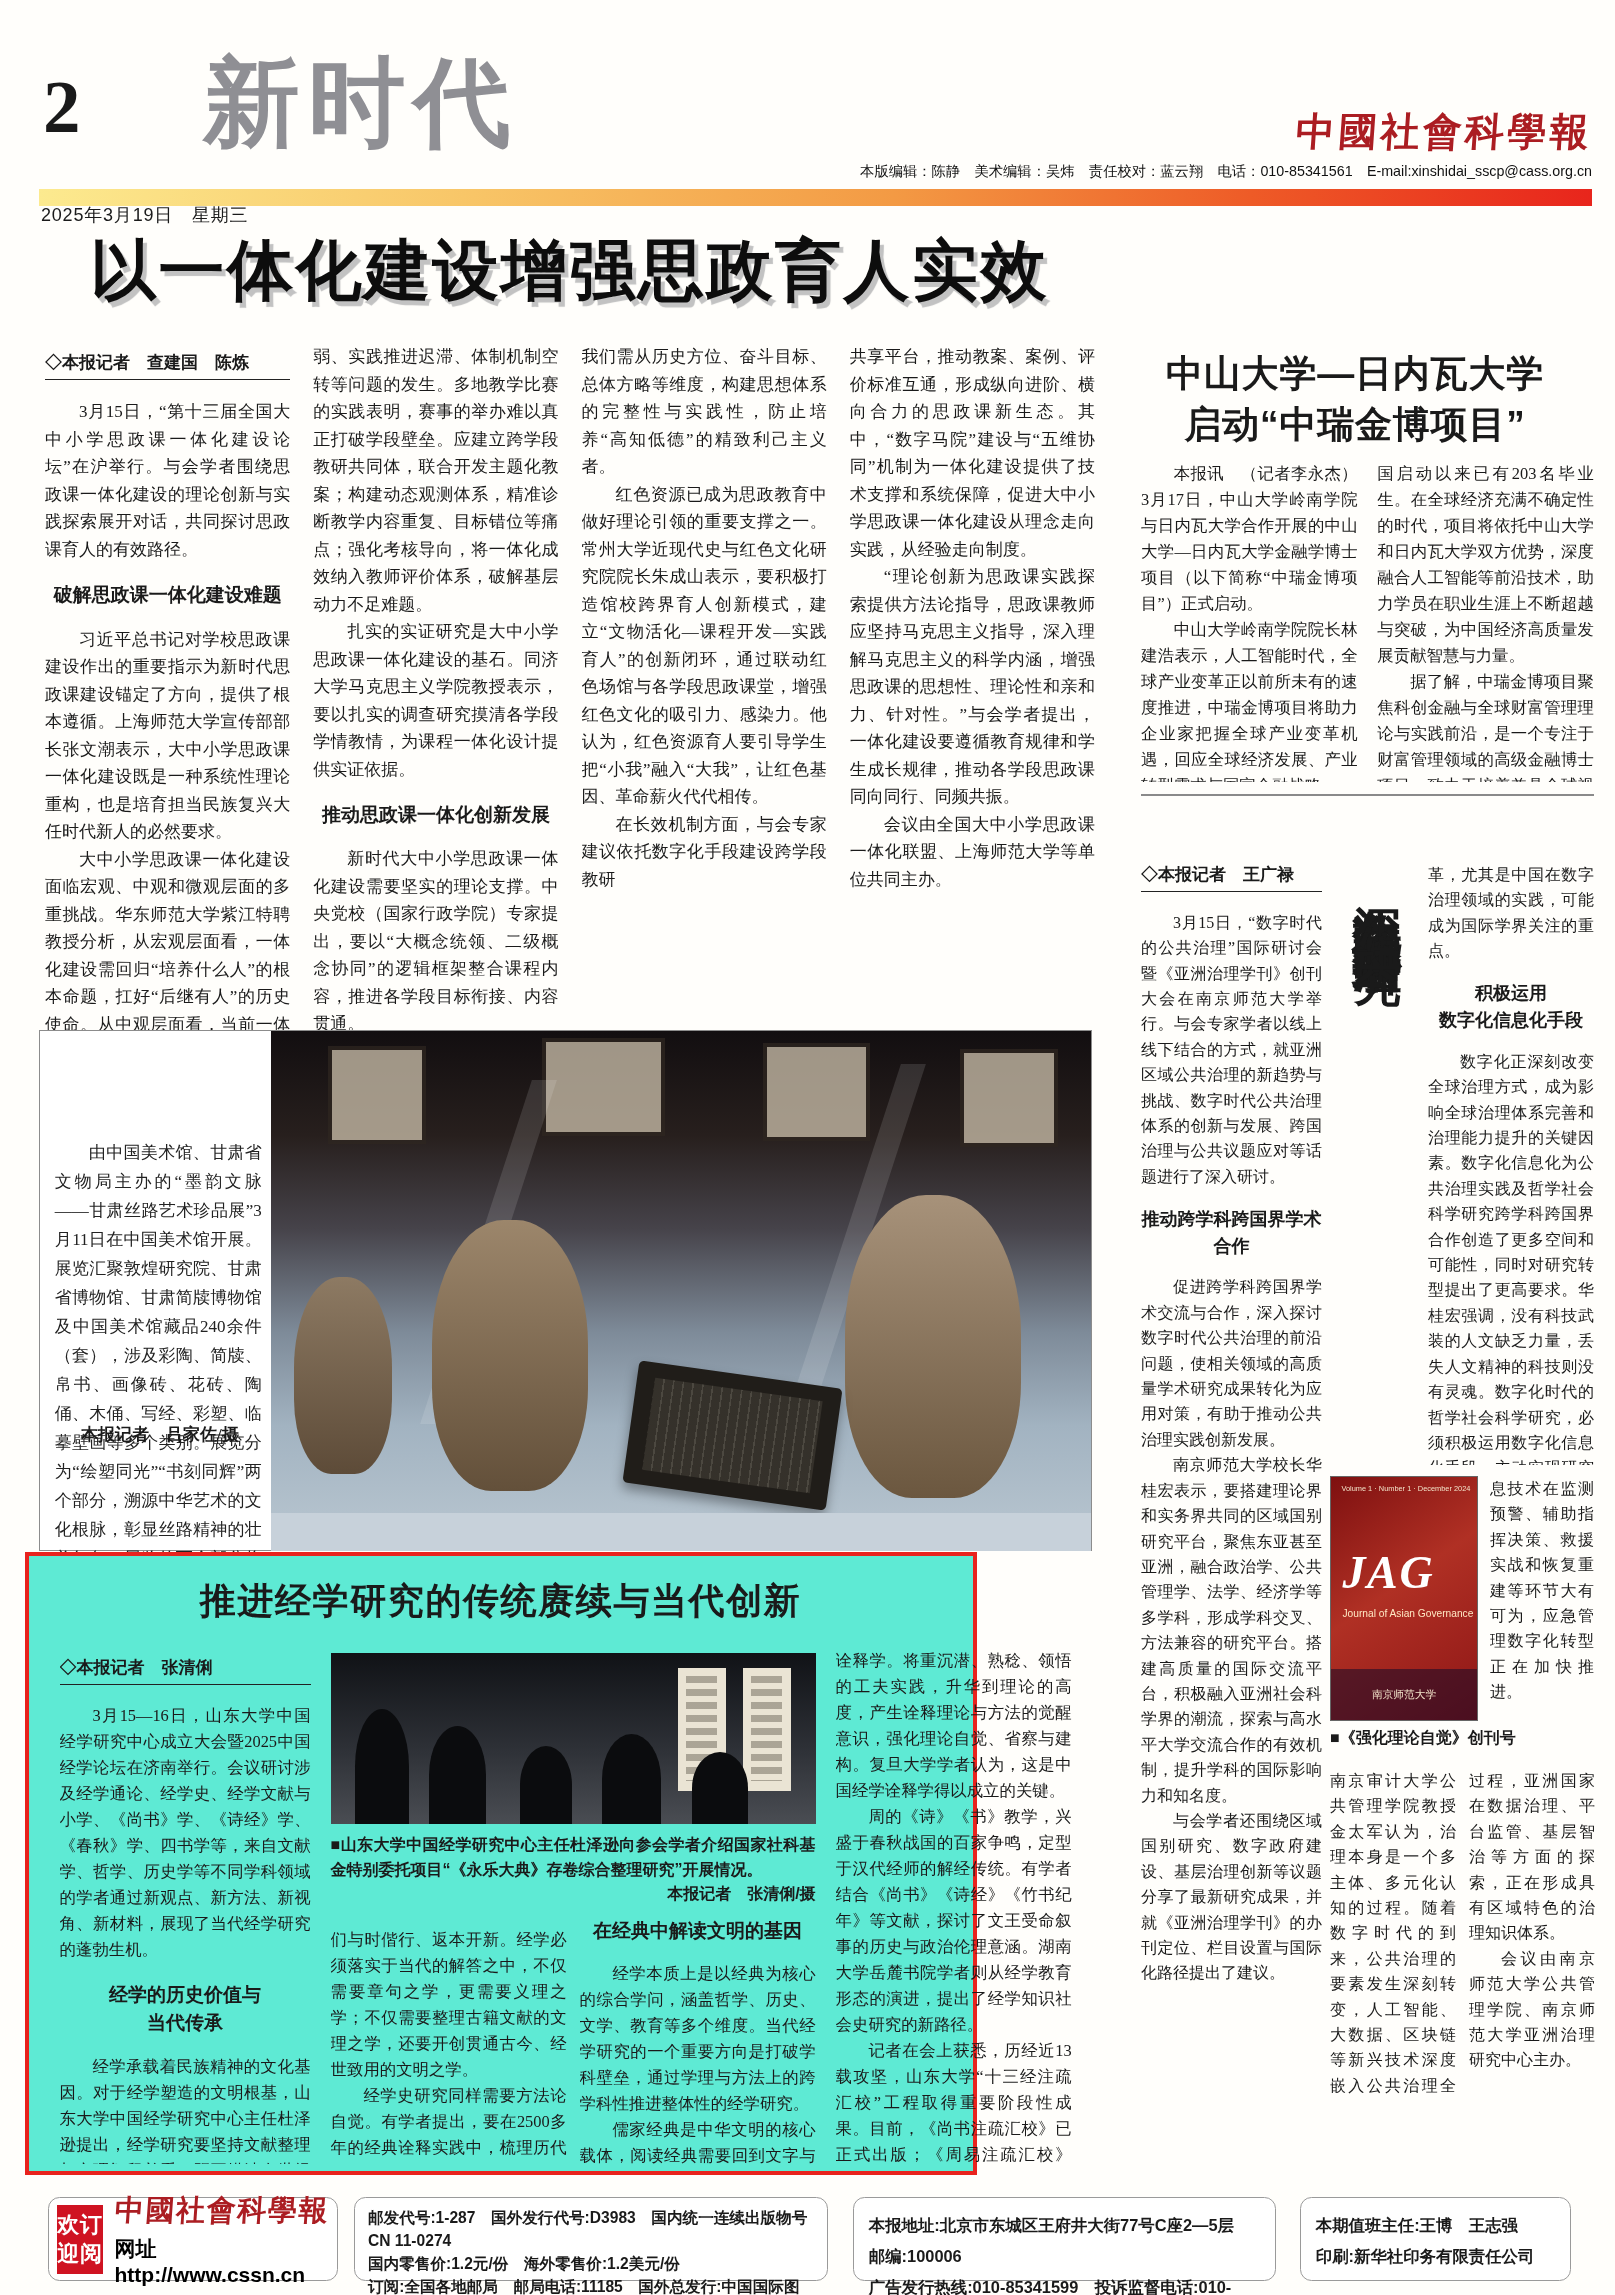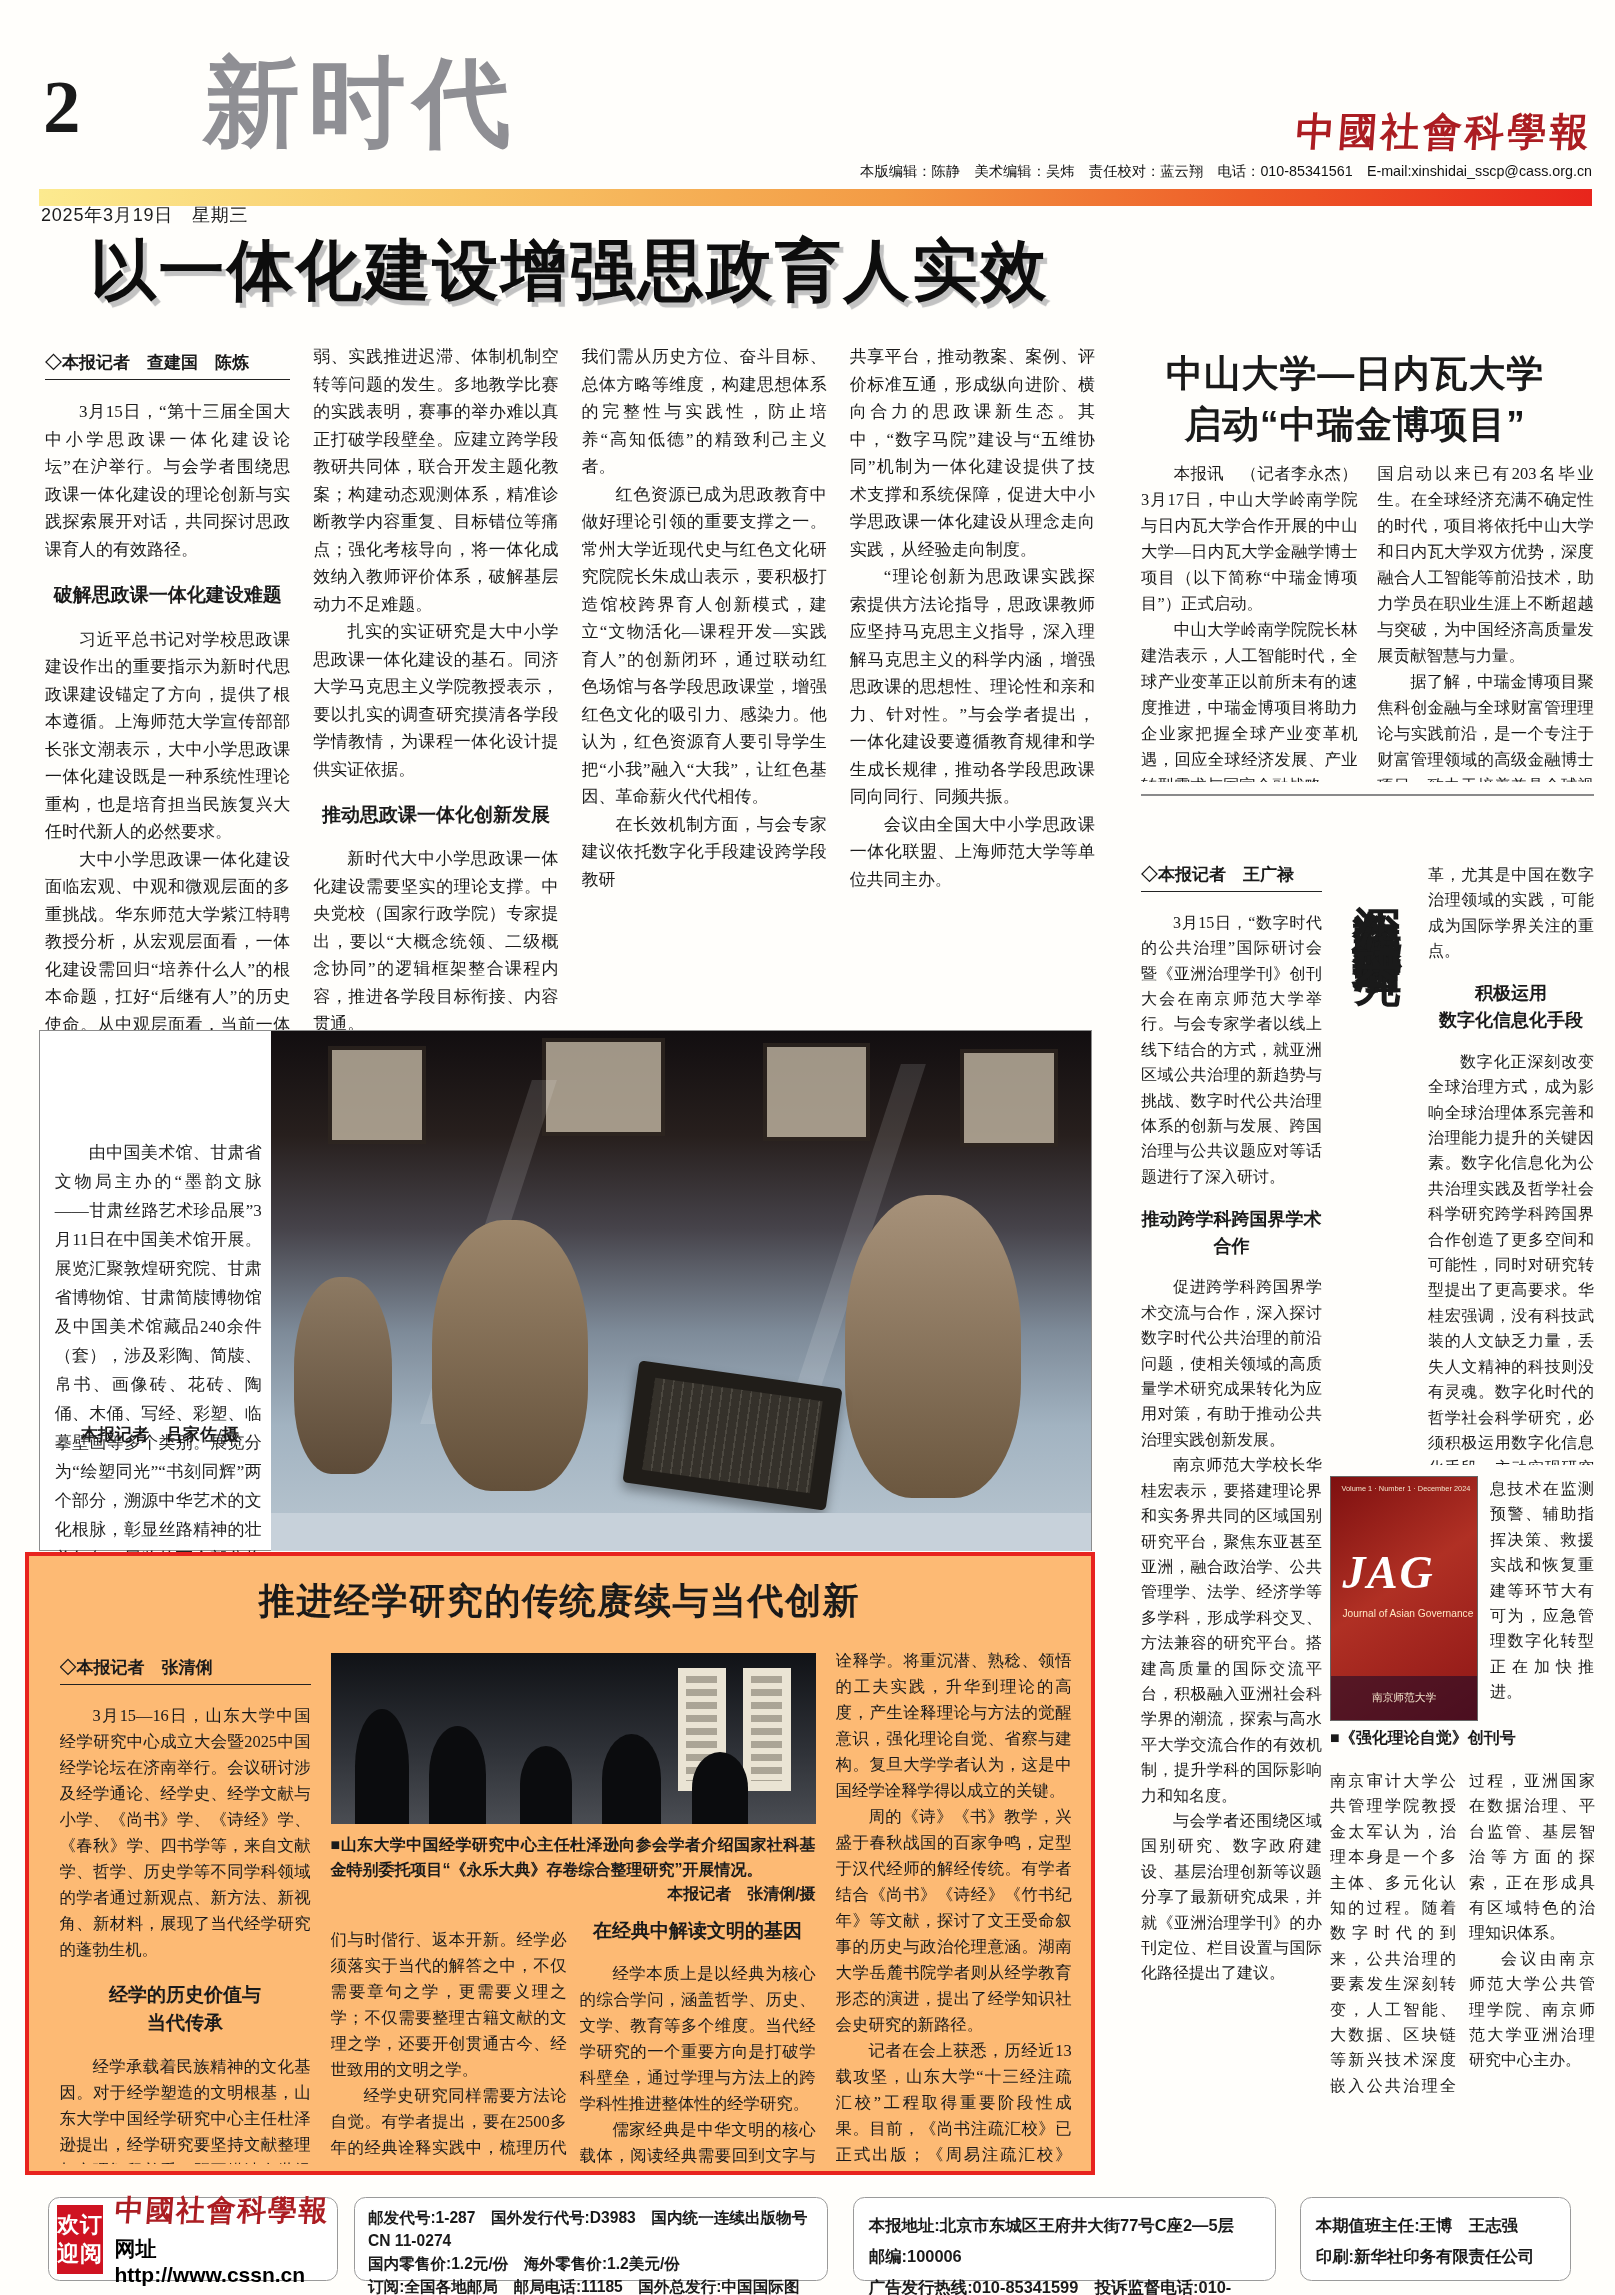--- a/index.html
+++ b/index.html
@@ -44,27 +44,27 @@
   .gov-left { left:1141px; top:853px; width:181px; height:1289px; overflow:hidden; }
   .gov-left .p, .gov-rtop .p, .gov-side .p, .gov-bottom .p { font-size:16px; line-height:25.4px; text-align:justify; text-indent:2em; }
   .gov-left .byline { margin-top:9.8px; }
   .gov-vert { left:1335px; top:867px; width:85px; height:631px; writing-mode:vertical-rl; font-size:49px; font-weight:900; font-family:"Liberation Sans",sans-serif; letter-spacing:4.1px; line-height:85px; text-align:justify; }
   .gov-rtop { left:1428px; top:862px; width:166px; height:603px; overflow:hidden; }
   .gov-sub { font-size:18px; font-weight:900; font-family:"Liberation Sans",sans-serif; text-align:center; margin:16.4px 0 14.8px 0; line-height:27px; }
   .jag { left:1330px; top:1476px; width:148px; height:245px; background:linear-gradient(145deg,#7e1010 0%,#b03024 45%,#8e1616 100%); border:0.8px solid #666; overflow:hidden; }
   .jag-meta { position:absolute; right:6.6px; top:6.6px; font-size:7.4px; color:#f3e3c9; text-align:right; font-family:"Liberation Sans",sans-serif; }
   .jag-title { position:absolute; left:11.5px; top:69px; font-size:46px; font-weight:900; color:#fff; font-family:"Liberation Serif",serif; font-style:italic; letter-spacing:1.6px; }
   .jag-sub { position:absolute; left:11.5px; top:131px; font-size:10.2px; color:#ffe9c4; font-family:"Liberation Sans",sans-serif; }
-  .jag-band { position:absolute; left:0; bottom:0; width:100%; height:44px; background:rgba(20,10,40,.55); color:#f5e7cd; font-size:10.7px; display:flex; align-items:center; justify-content:center; font-family:Liberation Serif, serif; }
+  .jag-band { position:absolute; left:0; bottom:0; width:100%; height:51px; background:rgba(20,10,40,.55); color:#f5e7cd; font-size:10.7px; display:flex; align-items:center; justify-content:center; font-family:Liberation Serif, serif; }
   .jag-caption { left:1330px; top:1728px; width:265px; font-size:16px; font-weight:bold; font-family:"Liberation Sans",sans-serif; }
   .gov-side { left:1490px; top:1476px; width:104px; height:246px; overflow:hidden; }
   .gov-bottom { left:1330px; top:1768px; width:265px; height:374px; overflow:hidden; column-count:2; column-gap:13px; }
 
   
-  .classics-box { left:24.6px; top:1552px; width:1070px; height:623px; border:4.1px solid #e8231e; background:#fdba74; }
+  .classics-box { left:24.6px; top:1552px; width:952px; height:623px; border:4.1px solid #e8231e; background:#5eead4; }
   .classics-headline { position:absolute; left:0; top:21px; width:100%; text-align:center; font-size:36px; font-weight:900; font-family:"Liberation Sans",sans-serif; letter-spacing:1.6px; }
   .cls-col { position:absolute; overflow:hidden; }
   .cls-col .p { font-size:16.4px; line-height:26px; }
   .cls-photo { position:absolute; left:302px; top:97px; width:485px; height:171px; background:linear-gradient(180deg,#101216 0%,#2d3036 55%,#4a4d53 100%); overflow:hidden; }
   .wall-scroll { position:absolute; width:48px; height:123px; background:#eae4d4; top:14.8px; }
   .wall-scroll:after { content:""; position:absolute; left:8.2px; top:8.2px; width:31px; height:105px; background:repeating-linear-gradient(180deg,#6b6558 0 6.6px,#eae4d4 6.6px 13px); opacity:.5; }
   .person { position:absolute; bottom:0; background:#0b0c0e; border-radius:50% 50% 0 0; }
   .cls-caption { position:absolute; left:302px; top:277px; width:485px; font-size:16px; line-height:24.6px; font-weight:bold; font-family:"Liberation Sans",sans-serif; text-align:justify; }
   .cls-credit { text-align:right; display:block; font-weight:bold; }
 

